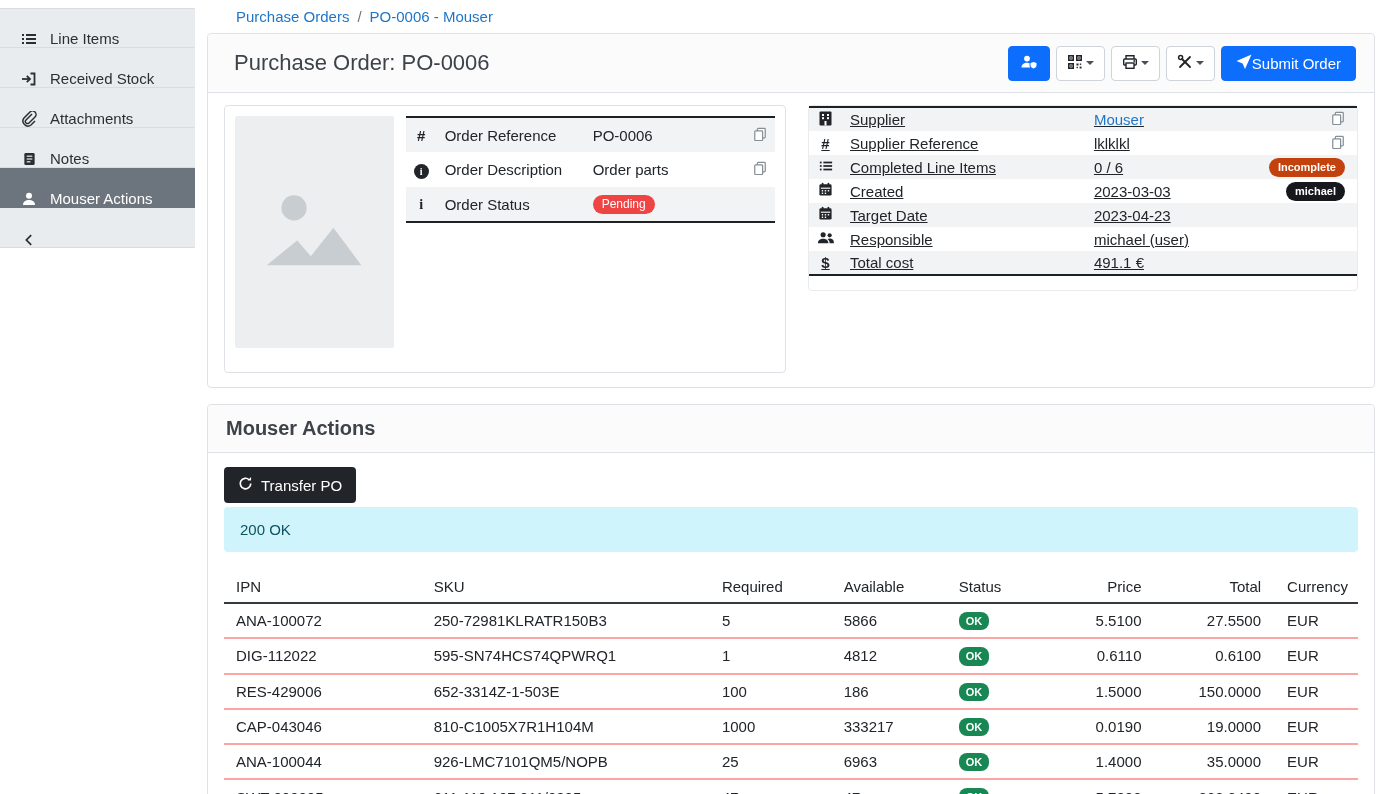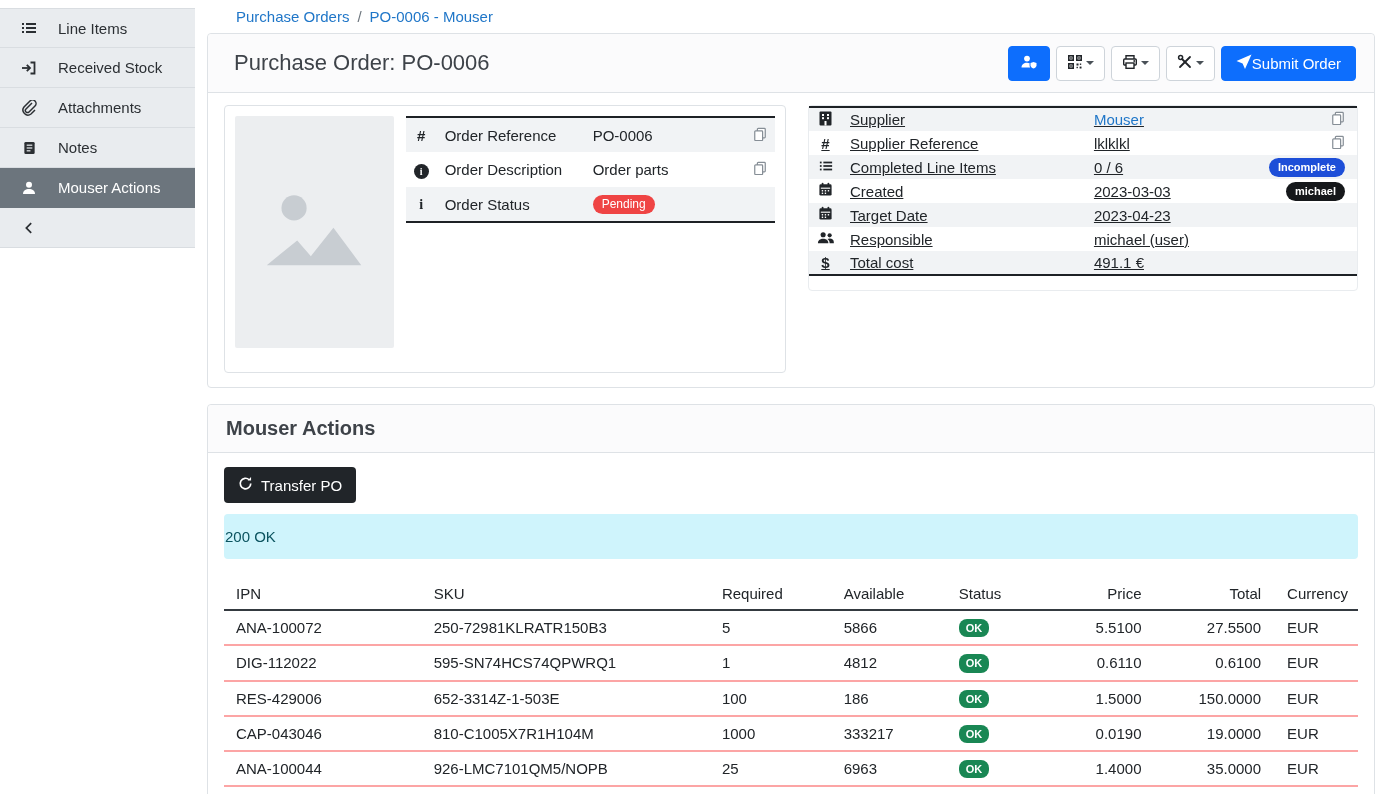--- a/index.html
+++ b/index.html
@@ -7,21 +7,21 @@
   body {
     width: 1383px; height: 794px; overflow: hidden;
     background: #ffffff; color: #212529;
     font-family: "Liberation Sans", sans-serif; font-size: 15px;
   }
   .app { display: flex; width: 1383px; }
 
   
   .sidebar { flex: 0 0 195px; width: 195px; padding-top: 8px; background: #fff; }
   .side-item {
-    display: flex; align-items: center; gap: 20px;
+    display: flex; align-items: flex-end; gap: 12px;
     height: 40px; padding-left: 20px;
     background: #e9ecef; border-bottom: 1px solid #d9dde1;
     color: #2b2f33; cursor: pointer; font-size: 15px;
   }
   .side-item:first-child { border-top: 1px solid #d9dde1; }
   .side-item.active { background: #6c757d; color: #ffffff; border-color: #6c757d; }
   .sicon { width: 18px; display: inline-flex; justify-content: center; align-items: center; }
 
   
   .main { flex: 1; padding: 0 8px 0 12px; }
@@ -81,38 +81,38 @@
     align-items: center; justify-content: center; font-family: "Liberation Serif", serif;
   }
   a.val-link { color: #1f76c8; text-decoration: none; cursor: pointer; }
   .copy { cursor: pointer; display: inline-flex; }
 
   .badge {
     display: inline-block; color: #fff; border-radius: 10px;
     padding: 2px 9px; font-size: 12px; line-height: 1.3; white-space: nowrap;
   }
   .badge.gray { background: #ef4444; }
-  .badge.red { background: #1d4ed8; font-size: 11px; font-weight: 700; }
+  .badge.red { background: #c2410c; font-size: 11px; font-weight: 700; }
   .badge.black { background: #16181b; font-size: 11px; font-weight: 700; }
   .badge.green { background: #198754; font-size: 11px; font-weight: 700; border-radius: 8px; padding: 2px 7px; }
 
   
   .actions-panel { margin-top: 16px; }
   .panel2-head { padding: 12px 18px; border-bottom: 1px solid #dee2e6; background: #fbfbfc; border-radius: 4px 4px 0 0; }
   .panel2-title { margin: 0; font-size: 20px; font-weight: 600; color: #3e4349; }
   .panel2-body { padding: 14px 16px 0; }
 
   .transfer-btn {
     background: #212529; color: #fff; border: none; border-radius: 4px;
     height: 36px; padding: 0 14px; font-size: 15px; font-family: inherit;
     display: inline-flex; align-items: center; gap: 8px; cursor: pointer;
   }
   .alert-info {
-    margin-top: 11px; background: #cff4fc; color: #0c5460;
-    border-radius: 4px; padding: 14px 1px; font-size: 15px;
+    margin-top: 4px; background: #cff4fc; color: #0c5460;
+    border-radius: 4px; padding: 14px 16px; font-size: 15px;
   }
 
   table.parts { width: 100%; border-collapse: collapse; margin-top: 19px; font-size: 15px; }
   .parts th { text-align: left; font-weight: 400; padding: 7px 10px; border-bottom: 2px solid #343a40; color: #212529; }
   .parts td { padding: 7px 10px; border-bottom: 2px solid #fca5a5; }
   .parts th:first-child, .parts td:first-child { padding-left: 12px; }
   .parts .num { text-align: right; }
   .parts .cur { padding-left: 16px; }
   .parts tbody tr:last-child td { border-bottom: 2px solid #343a40; }
 </style>

